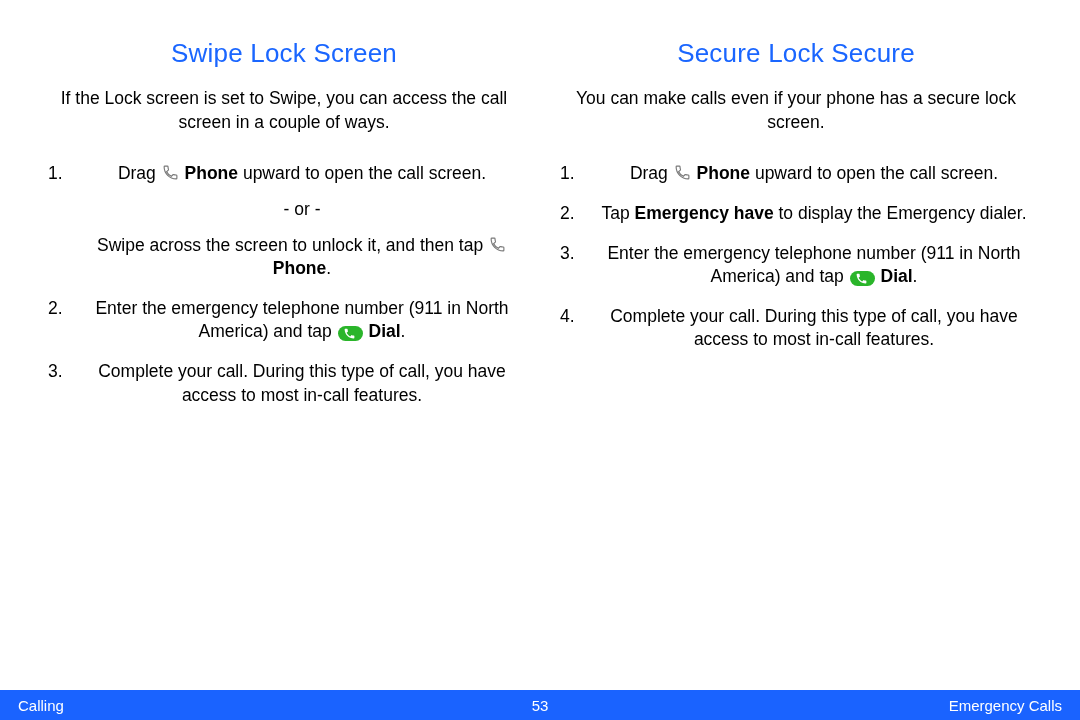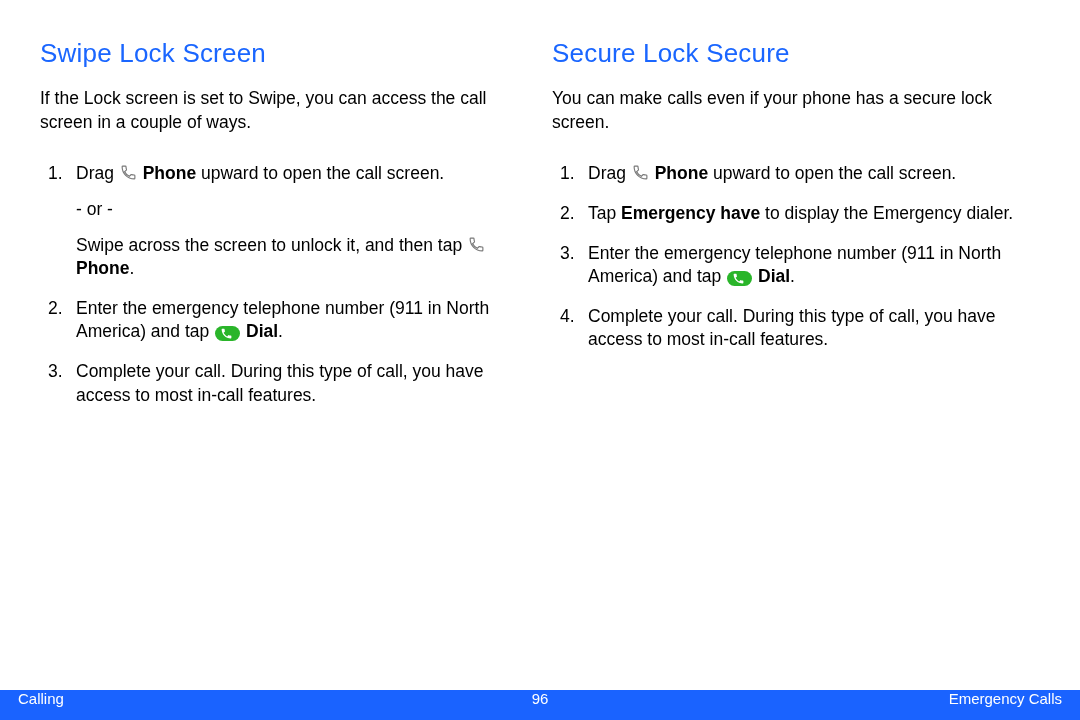--- a/index.html
+++ b/index.html
@@ -7,20 +7,21 @@
       width: 1080px;
       height: 720px;
       font-family: Helvetica, Arial, sans-serif;
       position: relative;
       background: #fff;
     }
     .content {
       display: flex;
       padding: 38px 40px 0 40px;
       gap: 24px;
+      text-align: center;
     }
     .column {
       flex: 1;
       min-width: 0;
     }
     h2.section-heading {
       color: #1a66ff;
       font-size: 26px;
       font-weight: 400;
       margin-bottom: 18px;
@@ -77,21 +78,21 @@
     .footer {
       position: absolute;
       bottom: 0;
       left: 0;
       right: 0;
       height: 30px;
       background: #1a63ff;
       color: #fff;
       display: flex;
       justify-content: space-between;
-      align-items: flex-start;
+      align-items: center;
       padding: 0 18px;
       font-size: 15px;
     }
     .footer .center {
       position: absolute;
       left: 50%;
       transform: translateX(-50%);
     }
   </style>
 </head>
@@ -154,15 +155,15 @@
         <span class="bold">Dial</span><span>.</span>
       </li>
       <li>Complete your call. During this type of call, you have access to most in-call features.</li>
     </ol>
   </div>
 
 </div>
 
 <div class="footer">
   <span>Calling</span>
-  <span class="center">96</span>
+  <span class="center">53</span>
   <span>Emergency Calls</span>
 </div>
 
 </body></html>

